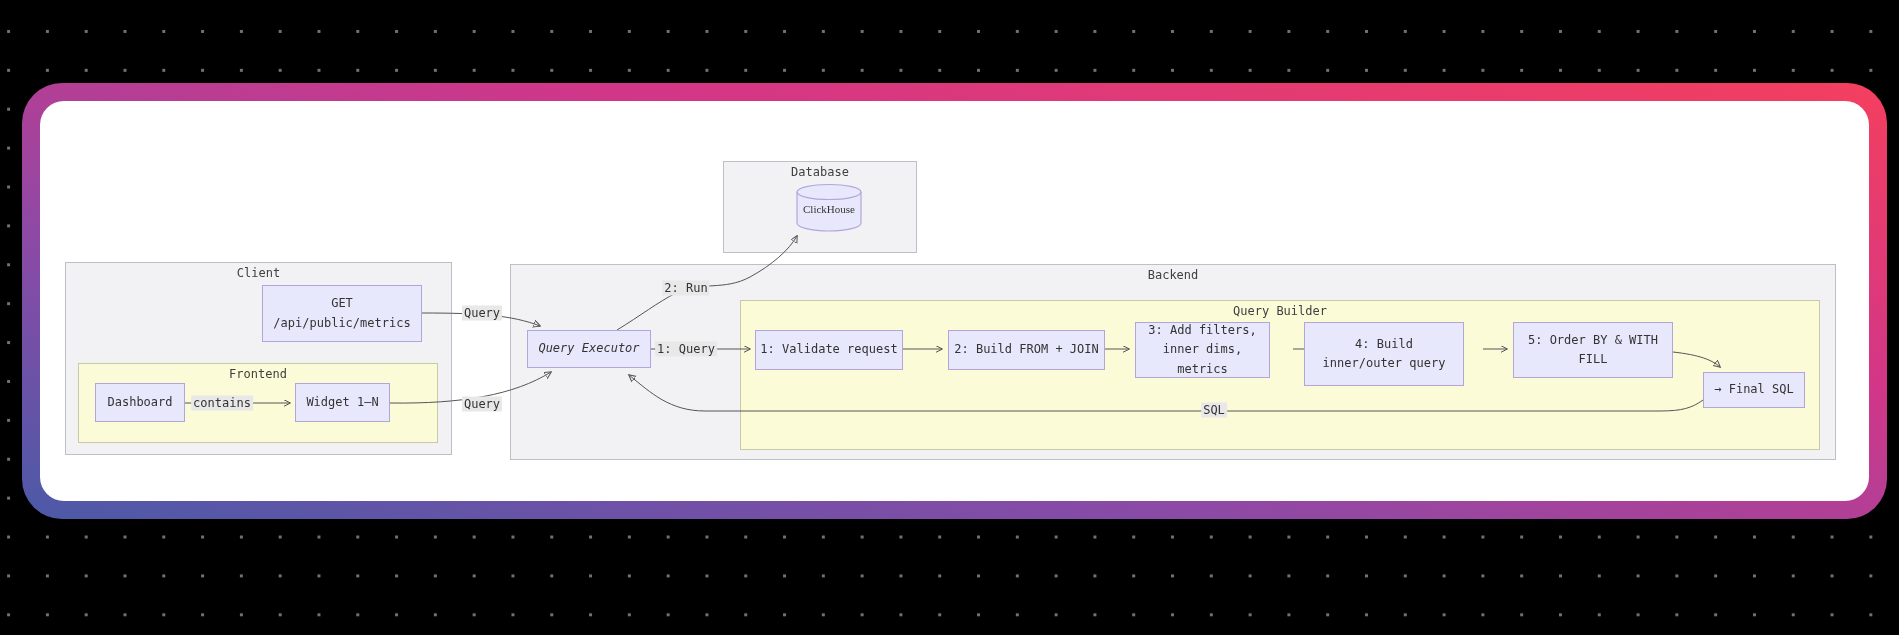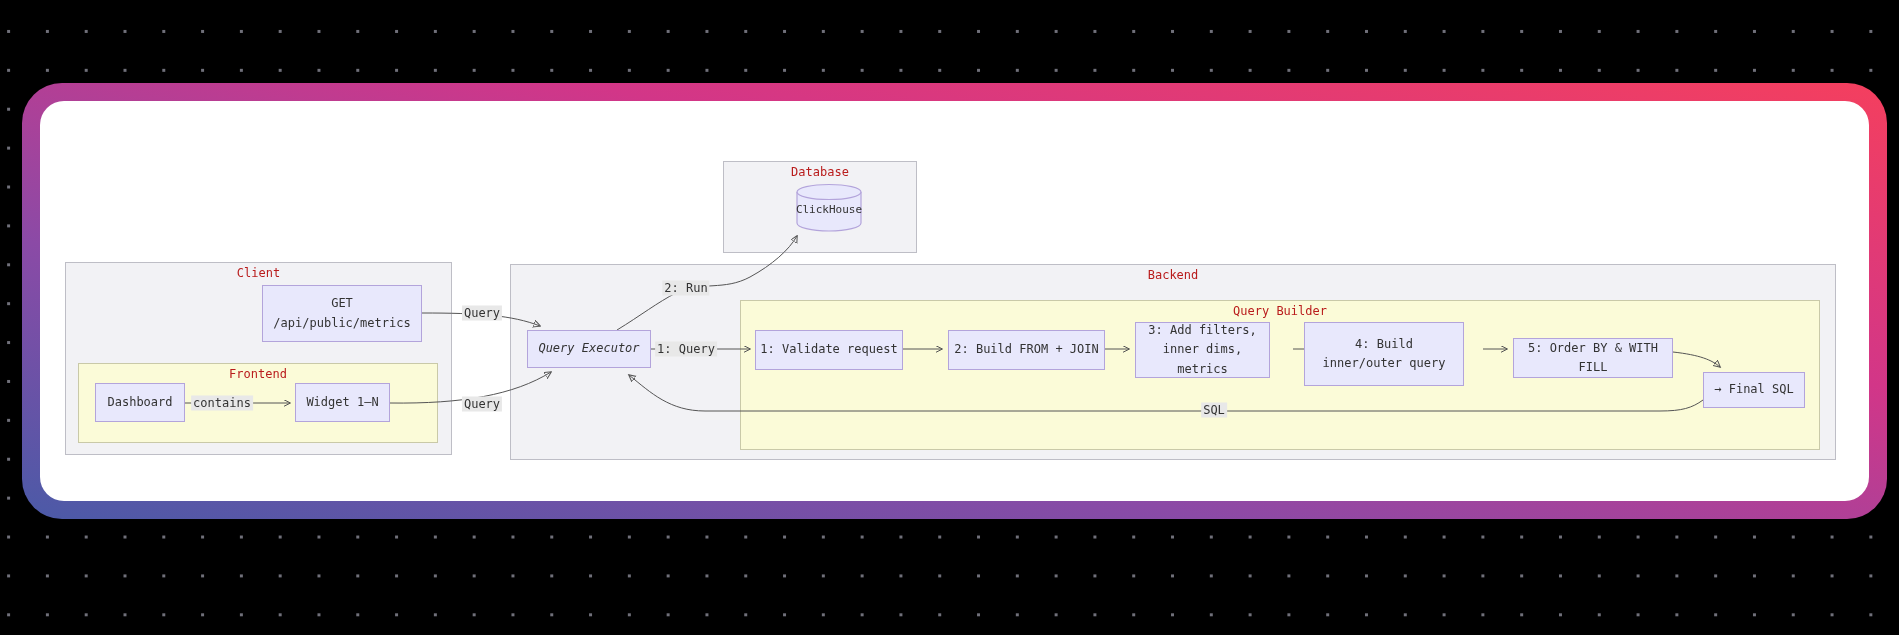--- a/index.html
+++ b/index.html
@@ -37,21 +37,21 @@
   }
   .cluster.inner {
     background: #FBFBD8;
     border-color: #C9C9A8;
   }
   .cluster-label {
     position: absolute;
     left: 0; right: 0; top: 3px;
     text-align: center;
     font-size: 12px;
-    color: #b91c1c;
+    color: #404040;
   }
   .node {
     position: absolute;
     background: #E8E8FC;
     border: 1px solid #B3A4DB;
     box-sizing: border-box;
     display: flex;
     align-items: center;
     justify-content: center;
     text-align: center;
@@ -143,26 +143,26 @@
     <div class="node" style="left:755px; top:330px; width:148px; height:40px;">1: Validate request</div>
 
     <div class="node" style="left:948px; top:330px; width:157px; height:40px;">2: Build FROM + JOIN</div>
 
     <div class="node" style="left:1135px; top:322px; width:135px; height:56px;">3: Add filters,
 inner dims, metrics</div>
 
     <div class="node" style="left:1304px; top:322px; width:160px; height:64px;">4: Build
 inner/outer query</div>
 
-    <div class="node" style="left:1513px; top:322px; width:160px; height:40px;margin-top:16px;">5: Order BY &amp; WITH
+    <div class="node" style="left:1513px; top:322px; width:160px; height:56px;">5: Order BY &amp; WITH
 FILL</div>
 
     <div class="node" style="left:1703px; top:372px; width:102px; height:36px;">→ Final SQL</div>
 
-    <div class="cyl" style="left:794px; top:182px; width:70px; height:51px;">
+    <div class="cyl" style="left:794px; top:182px; width:70px; height:51px;font-family:Liberation Serif, serif;">
       <svg width="70" height="51" viewBox="0 0 70 51">
         <path d="M3 10 L3 41 C3 45.4 17.3 49 35 49 C52.7 49 67 45.4 67 41 L67 10" fill="#E8E8FC" stroke="#B3A4DB" stroke-width="1.2"></path>
         <ellipse cx="35" cy="10" rx="32" ry="7.5" fill="#E8E8FC" stroke="#B3A4DB" stroke-width="1.2"></ellipse>
       </svg>
       <div class="cyl-label">ClickHouse</div>
     </div>
 
     <div class="edge-label" style="left:222px; top:403px;">contains</div>
     <div class="edge-label" style="left:482px; top:313px;">Query</div>
     <div class="edge-label" style="left:482px; top:404px;">Query</div>

